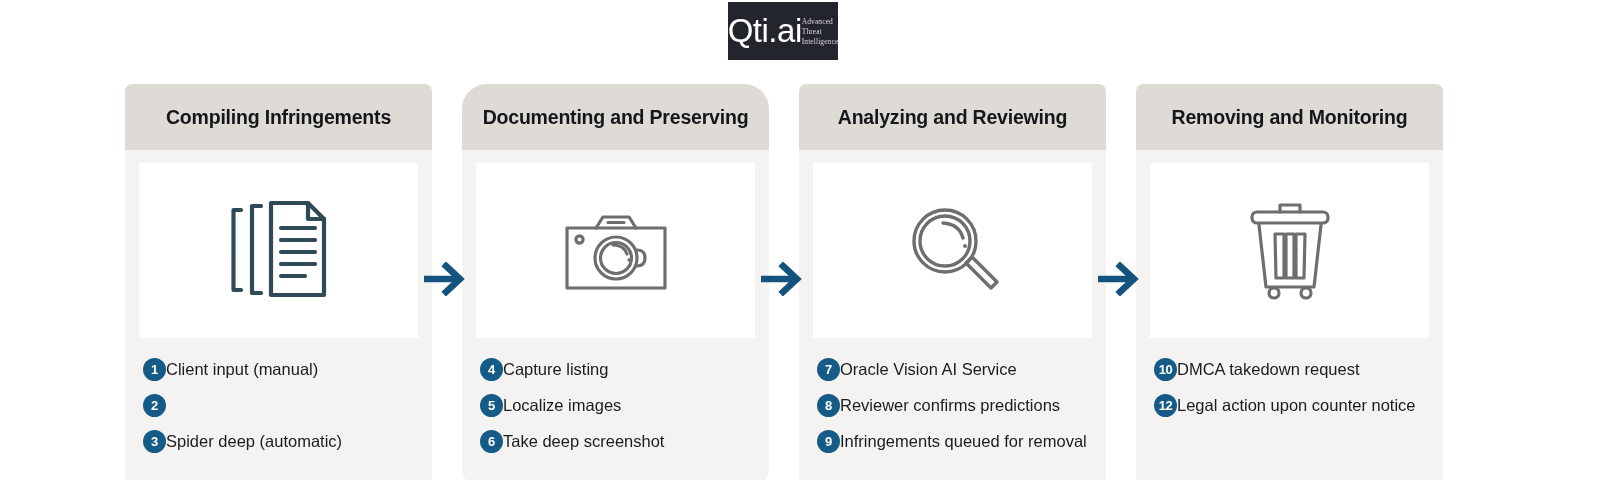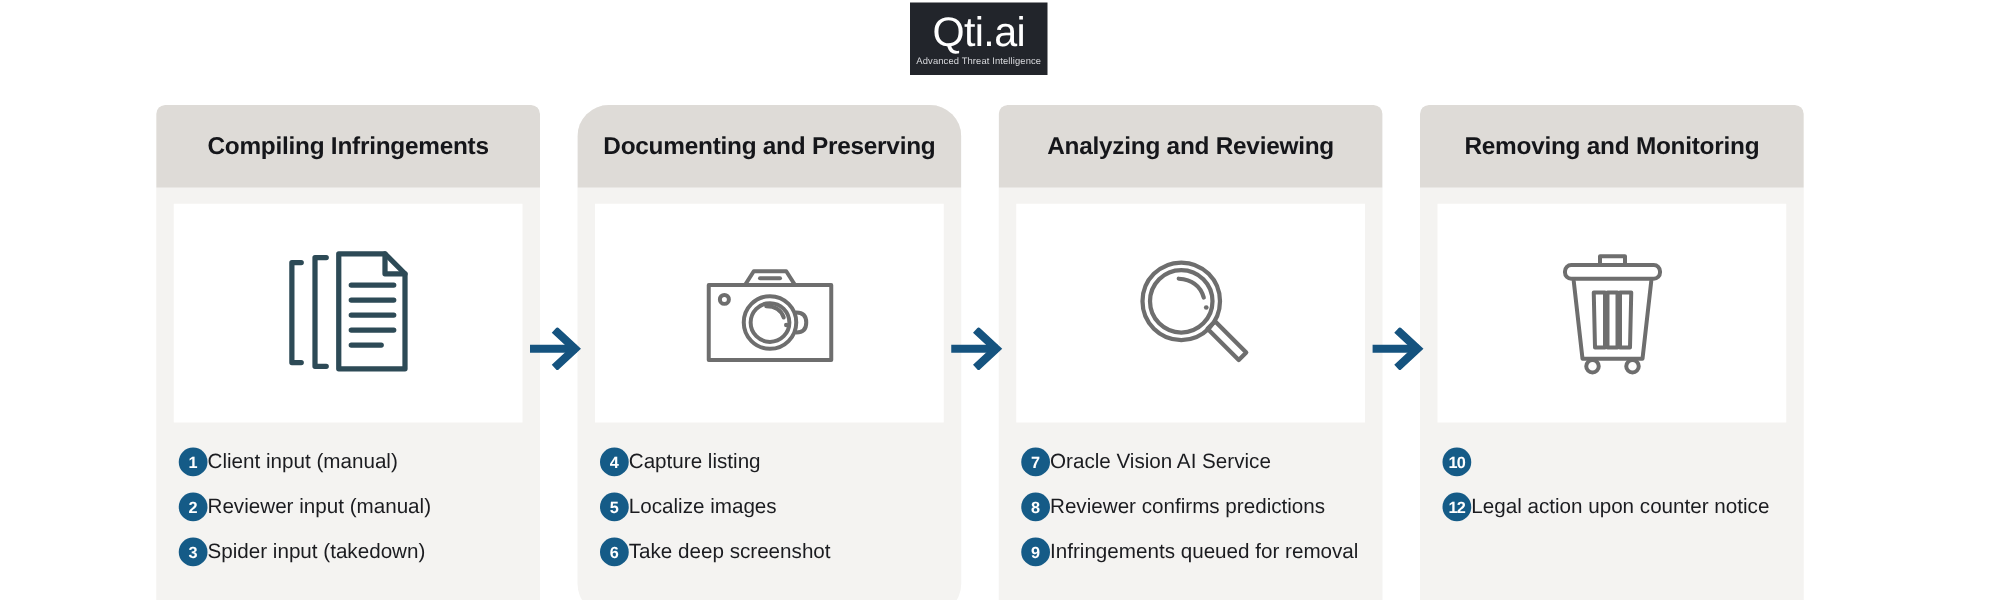--- a/index.html
+++ b/index.html
@@ -17,35 +17,35 @@
 
   
   #logo {
     position: absolute;
     left: 728px;
     top: 2px;
     width: 110px;
     height: 58px;
     background: #22252b;
     display: flex;
-    flex-direction: column;
+    flex-direction: row;
     align-items: center;
     justify-content: center;
   }
   #logo .logo-word {
     color: #ffffff;
     font-family: "Liberation Sans", sans-serif;
     font-size: 33px;
     font-weight: 400;
     line-height: 34px;
     letter-spacing: -0.5px;
   }
   #logo .logo-tag {
     color: #d9dade;
-    font-family: Liberation Sans, sans-serif;
+    font-family: Liberation Serif, serif;
     font-size: 7.5px;
     font-weight: 400;
     line-height: 10px;
     letter-spacing: 0.1px;
     margin-top: 1px;
   }
 
   
   #board {
     position: absolute;
@@ -170,25 +170,24 @@
         </g>
       </svg>
     </div>
     <ul class="step-list">
       <li class="step-item">
         <span class="step-badge">1</span>
         <span class="step-label">Client input (manual)</span>
       </li>
       <li class="step-item">
         <span class="step-badge">2</span>
-        <span class="step-label">Reviewer input (manual)</span>
       </li>
       <li class="step-item">
         <span class="step-badge">3</span>
-        <span class="step-label">Spider input (takedown)</span>
+        <span class="step-label">Spider deep (automatic)</span>
       </li>
     </ul>
   </div>
 
   <div class="stage s1">
     <div class="stage-header">
       <div class="stage-title">Documenting and Preserving</div>
     </div>
     <div class="icon-panel">
       <svg width="106" height="86" viewBox="0 0 106 86">
@@ -266,20 +265,21 @@
           <path d="M42 35 L42 79 L50 79 L50 35 Z"></path>
           <path d="M52 35 L52 79 L60 79 L61 35 Z"></path>
           <circle cx="30" cy="94" r="5"></circle>
           <circle cx="62" cy="94" r="5"></circle>
         </g>
       </svg>
     </div>
     <ul class="step-list">
       <li class="step-item">
         <span class="step-badge wide">10</span>
+        <span class="step-label">DMCA takedown request</span>
       </li>
       <li class="step-item">
         <span class="step-badge wide">12</span>
         <span class="step-label">Legal action upon counter notice</span>
       </li>
     </ul>
   </div>
 
   <svg class="flow-arrow a0" viewBox="0 0 44 34">
     <g fill="none" stroke="#15537f" stroke-width="6.5" stroke-linecap="square" stroke-linejoin="miter">

